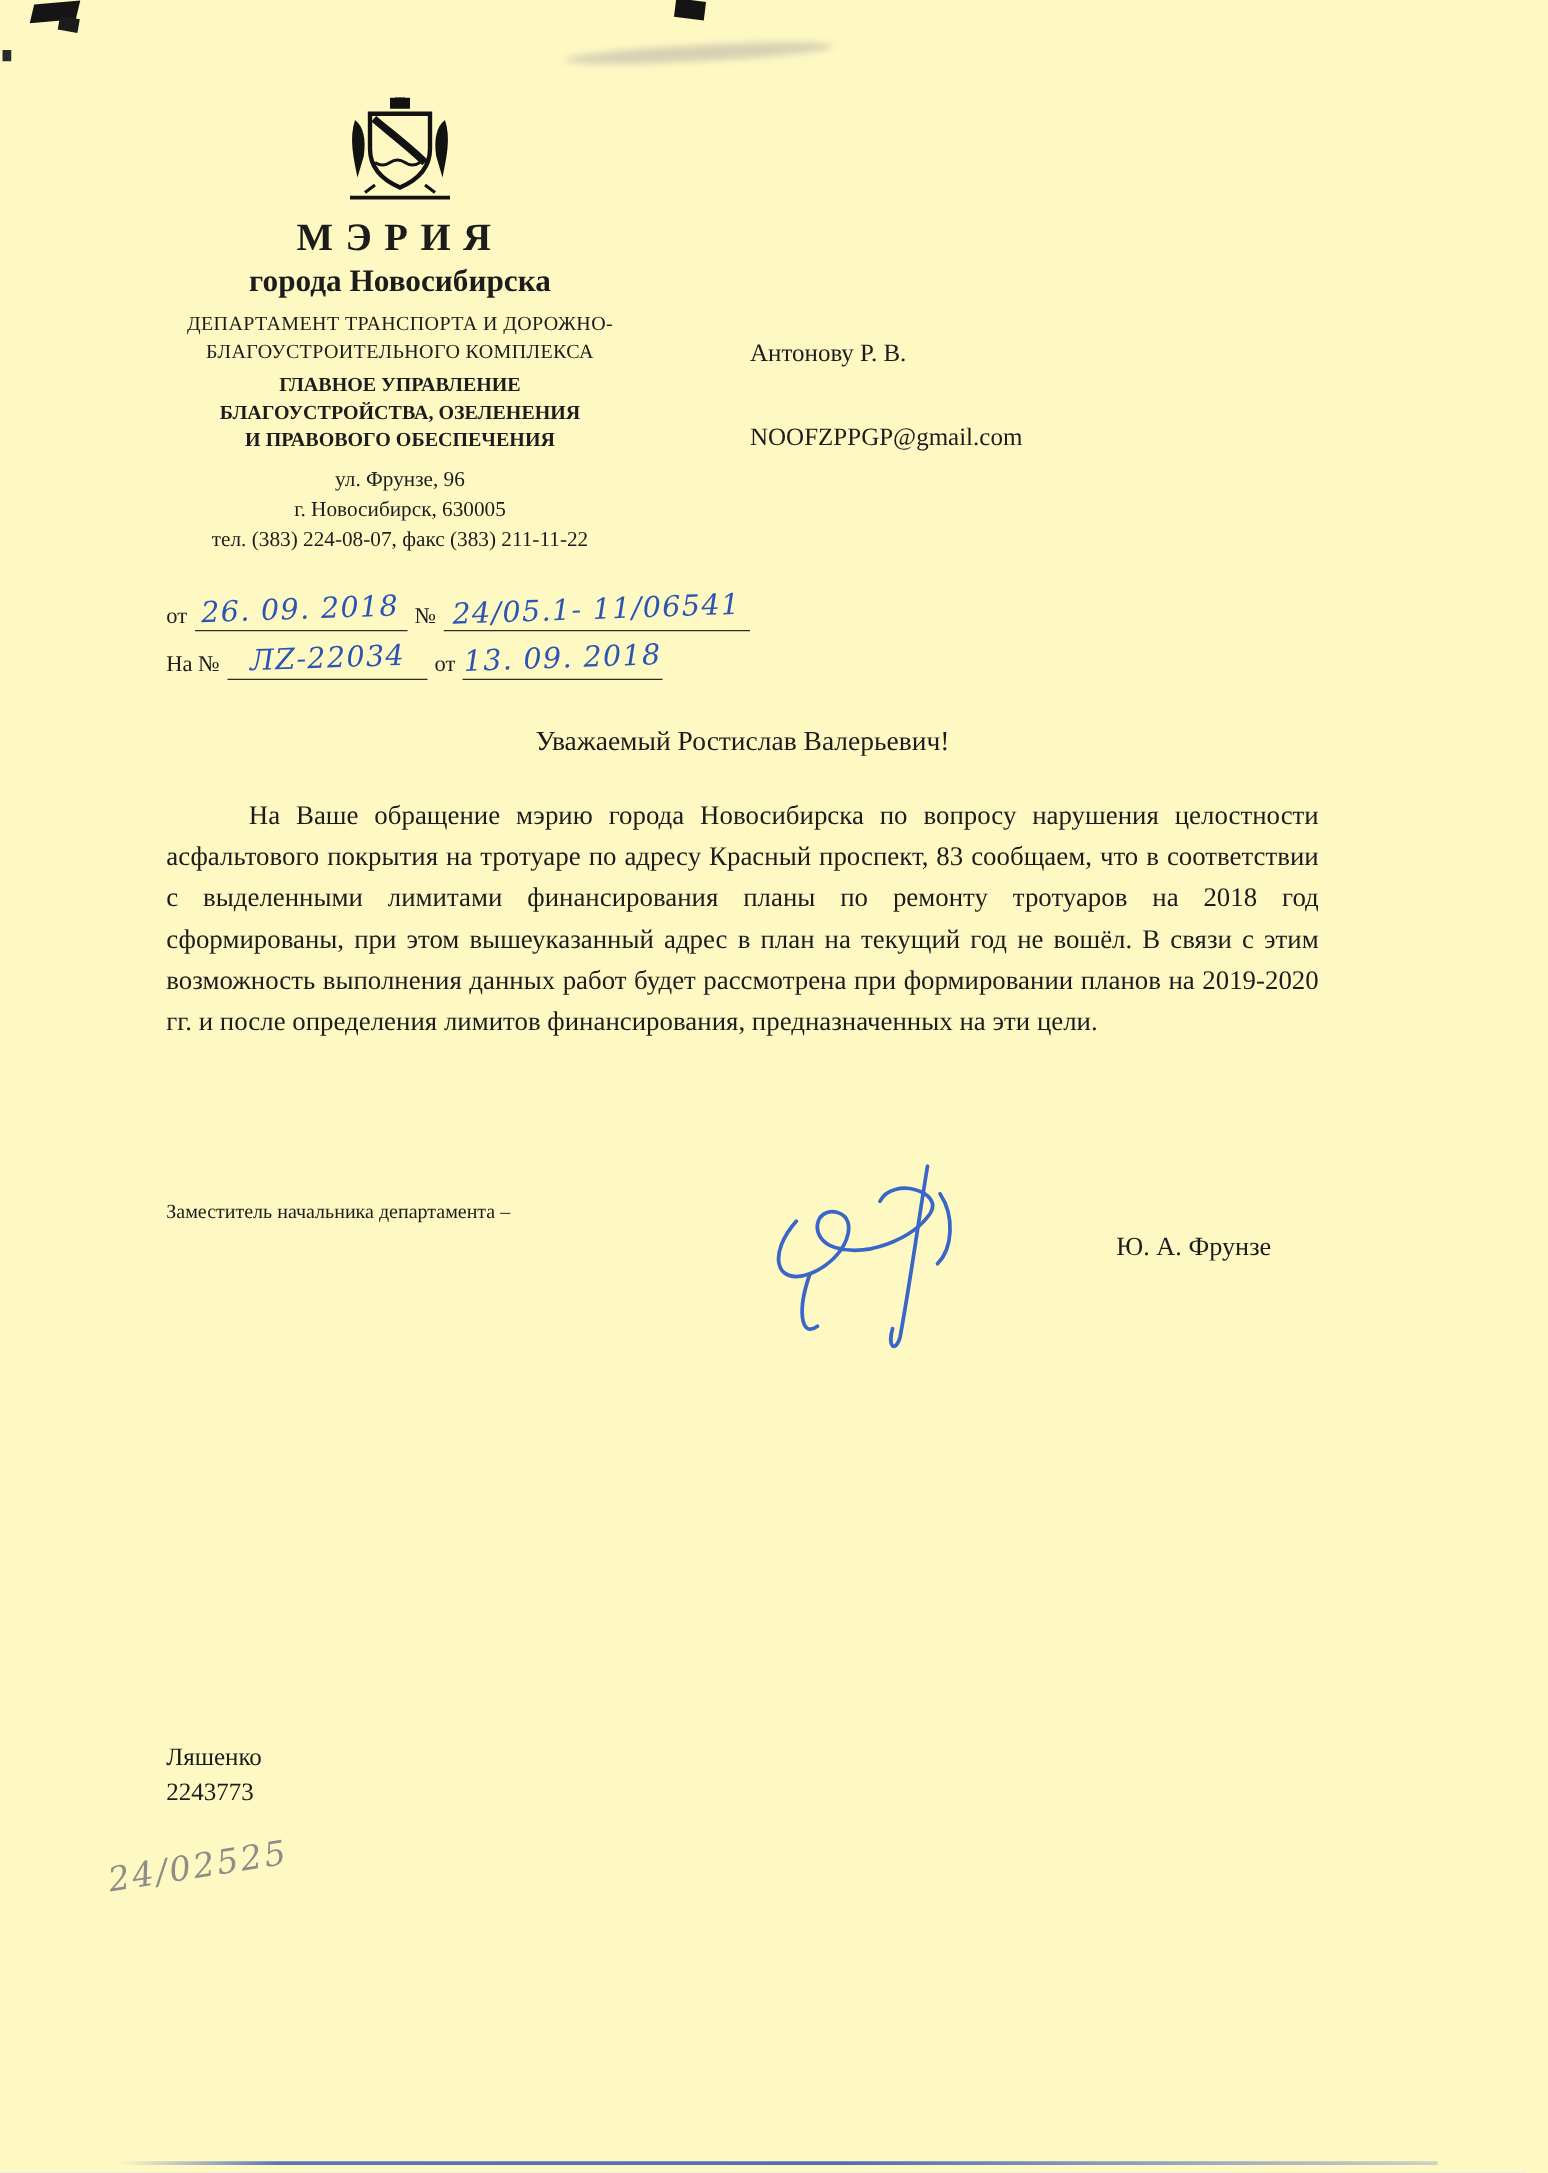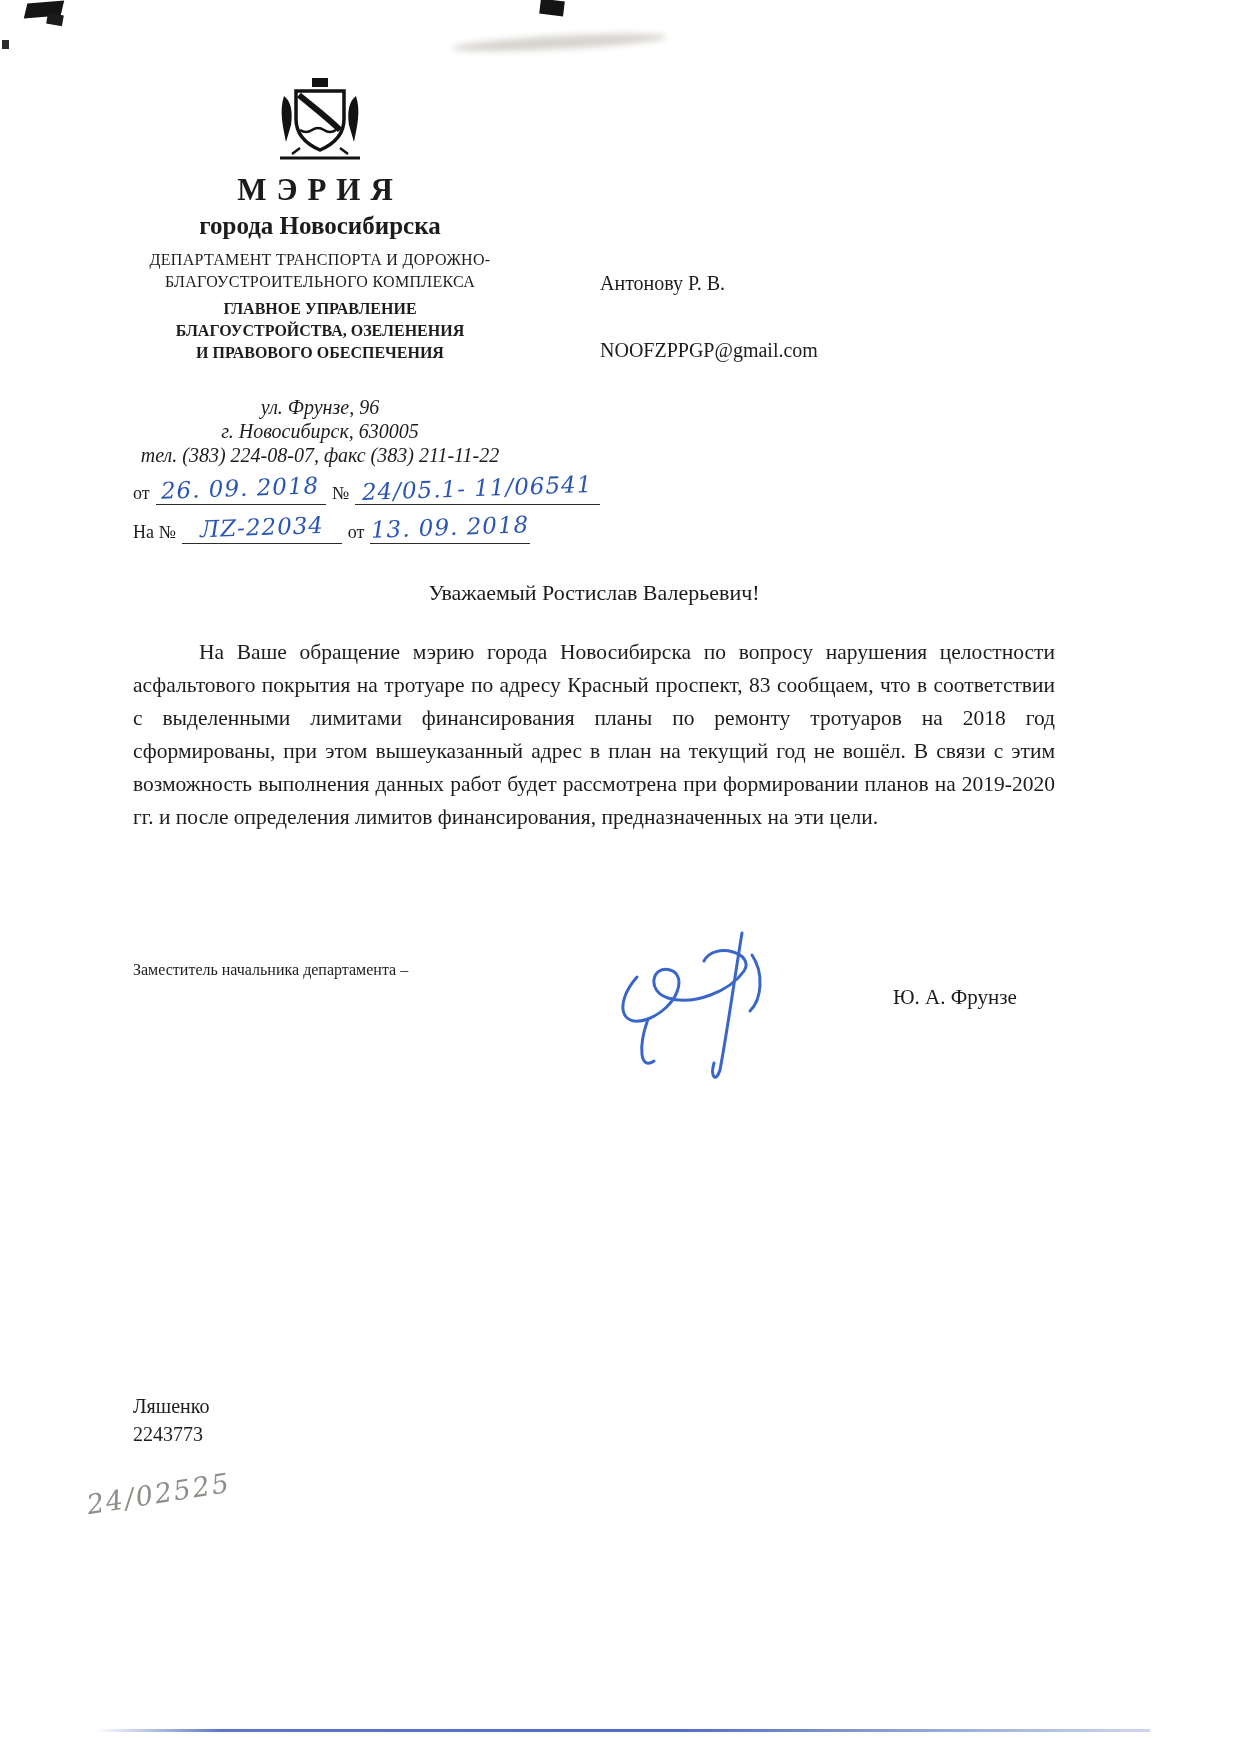--- a/index.html
+++ b/index.html
@@ -1,20 +1,20 @@
 <!DOCTYPE html>
 <html><head>
 <meta charset="utf-8">
 <style>
   html,body{margin:0;padding:0;background:#e8e8e8;}
   .page{
     position:relative;
     width:1238px;height:1738px;
     margin:0 auto;
-    background:#ffffff;
+    background:#fef9c3;
     font-family:"Liberation Serif", serif;
     color:#1c1c1c;
     overflow:hidden;
   }
 
   
   .art{position:absolute;}
   .art-tl1{left:26px;top:2px;width:36px;height:15px;background:#151515;transform:skew(-18deg) rotate(-5deg);}
   .art-tl2{left:47px;top:14px;width:16px;height:11px;background:#1b1b1b;transform:rotate(10deg);}
   .art-tl3{left:2px;top:40px;width:7px;height:9px;background:#2a2a2a;}
@@ -23,21 +23,21 @@
   .bottom-blue-line{left:95px;top:1729px;width:1055px;height:3px;
     background:linear-gradient(90deg, rgba(62,94,185,0) 0%, rgba(62,94,185,.85) 12%, rgba(62,94,185,.9) 55%, rgba(62,94,185,.25) 100%);}
 
   
   .letterhead{position:absolute;left:100px;top:78px;width:440px;text-align:center;}
   .emblem{display:block;margin:0 auto 8px auto;}
   .org1{font-size:31px;font-weight:bold;letter-spacing:10px;margin-top:2px;}
   .org2{font-size:25px;font-weight:bold;margin-top:4px;}
   .dept{font-size:16px;line-height:22px;margin-top:9px;letter-spacing:.3px;}
   .division{font-size:16px;font-weight:bold;line-height:22px;margin-top:5px;width:300px;margin-left:auto;margin-right:auto;}
-  .addr{font-size:20px;line-height:24px;margin-top:31px;font-style:italic;}
+  .addr{font-size:17px;line-height:24px;margin-top:8px;}
 
   
   .ref-block{position:absolute;left:133px;top:478px;width:470px;font-size:18px;}
   .ref-line{margin-bottom:12px;white-space:nowrap;}
   .ref-label{display:inline-block;vertical-align:baseline;text-align:center;}
   .blank{display:inline-block;border-bottom:1.6px solid #2c2c2c;text-align:center;vertical-align:baseline;margin:0 6px;}
   .blank-1{width:170px;}
   .blank-2{width:245px;}
   .blank-3{width:160px;}
   .blank-4{width:160px;}

